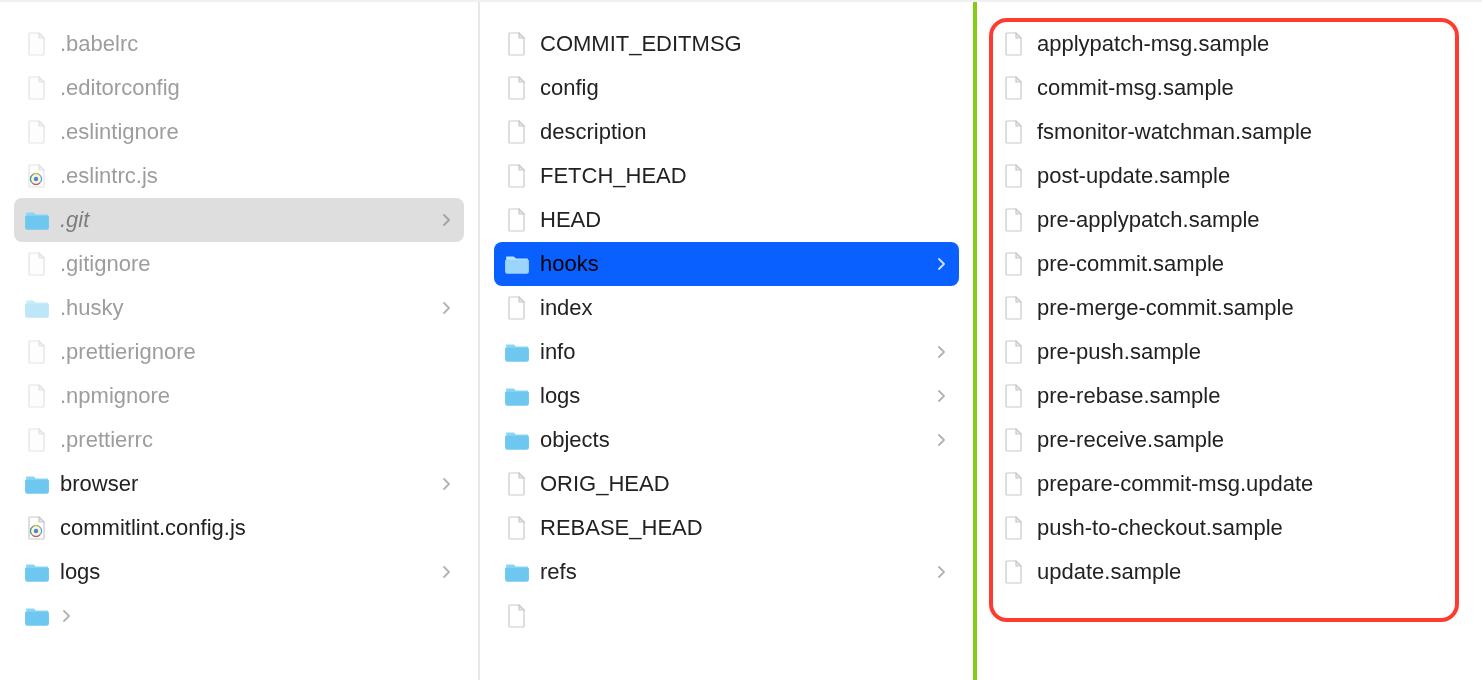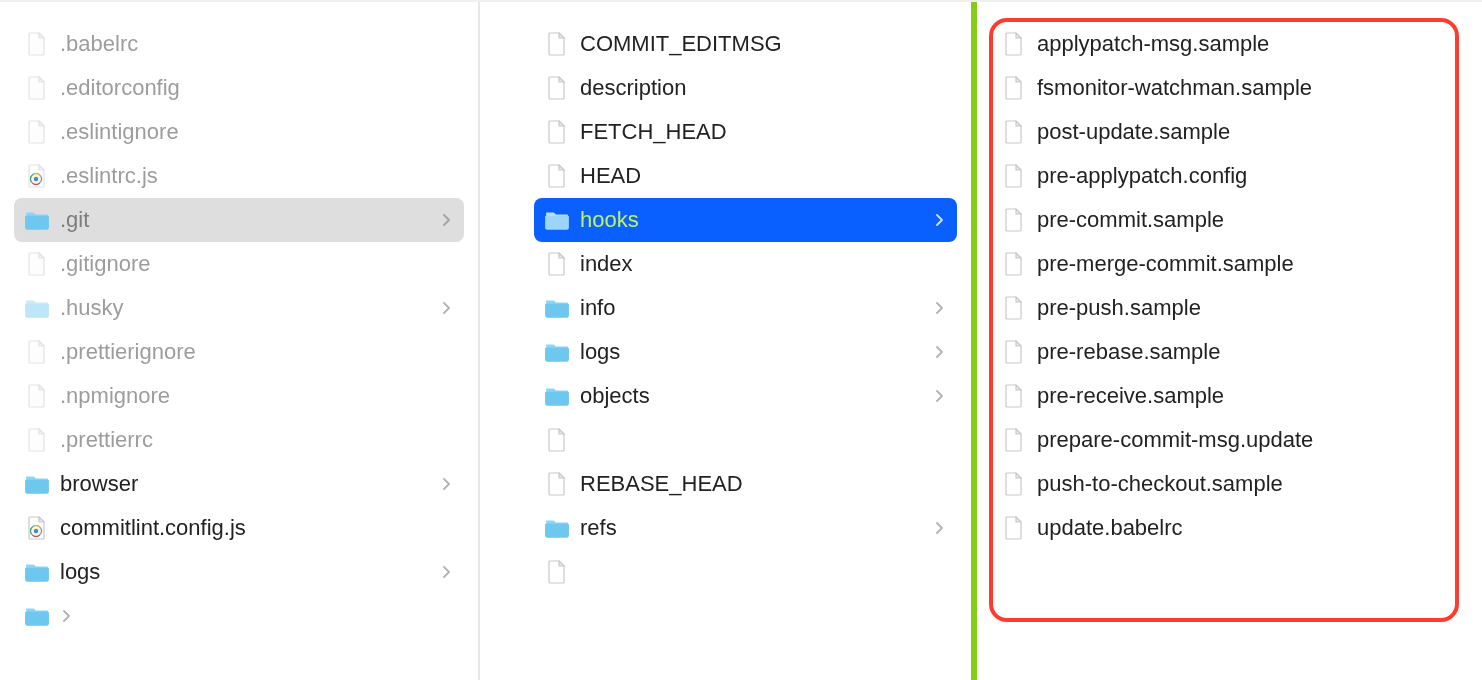--- a/index.html
+++ b/index.html
@@ -18,21 +18,21 @@
     border-top: 2px solid #f0f0f0;
     background: #fff;
     justify-content: flex-end;
   }
   .column {
     height: 100%;
     overflow: hidden;
     position: relative;
   }
   .column-0 { width: 480px; border-right: 2px solid #e7e7e7; }
-  .column-1 { width: 497px; border-right: 6px solid #84cc16; padding-left: 40px; }
+  .column-1 { width: 497px; border-right: 4px solid #84cc16; }
   .column-2 { flex: 1; }
   .list {
     padding: 20px 14px 14px 14px;
   }
   .row {
     display: flex;
     align-items: center;
     height: 44px;
     border-radius: 8px;
     padding: 0 10px 0 10px;
@@ -57,23 +57,23 @@
     line-height: 1.2;
   }
   .row .chev {
     flex: 0 0 14px;
     display: inline-flex;
     align-items: center;
     justify-content: center;
     color: #b3b3b3;
   }
   .row.hidden-item { color: #9d9d9d; }
-  .row.selected-grey { background: #dedede; color: #7d7d7d; }
+  .row.selected-grey { background: #dedede; color: #7d7d7d; font-style: italic; }
   .row.selected-grey .chev { color: #a3a3a3; }
-  .row.selected-blue { background: #0a60ff; color: #bef264; }
+  .row.selected-blue { background: #0a60ff; color: #000000; }
   .row.selected-blue .chev { color: #cfe0ff; }
   .highlight-box {
     position: absolute;
     border: 4px solid #ff3b30;
     border-radius: 18px;
     pointer-events: none;
   }
   
   .folder-normal .folder-top { fill: #8ad6f7; }
   .folder-normal .folder-body { fill: #6ec7ee; }
@@ -269,20 +269,29 @@
           </span>
           <span class="label">COMMIT_EDITMSG</span>
         </div>
         <div class="row">
           <span class="icon">
             <svg viewBox="0 0 20 24" width="20" height="24" class="file-normal">
     <path class="sheet" d="M3 1 h9 l5 5 v16 a1 1 0 0 1 -1 1 H3 a1 1 0 0 1 -1 -1 V2 a1 1 0 0 1 1 -1 z" stroke-width="1.2"></path>
     <path class="dog" d="M12 1 v5 h5 z" stroke-width="1.2"></path>
   </svg>
           </span>
+          <span class="label">config</span>
+        </div>
+        <div class="row">
+          <span class="icon">
+            <svg viewBox="0 0 20 24" width="20" height="24" class="file-normal">
+    <path class="sheet" d="M3 1 h9 l5 5 v16 a1 1 0 0 1 -1 1 H3 a1 1 0 0 1 -1 -1 V2 a1 1 0 0 1 1 -1 z" stroke-width="1.2"></path>
+    <path class="dog" d="M12 1 v5 h5 z" stroke-width="1.2"></path>
+  </svg>
+          </span>
           <span class="label">description</span>
         </div>
         <div class="row">
           <span class="icon">
             <svg viewBox="0 0 20 24" width="20" height="24" class="file-normal">
     <path class="sheet" d="M3 1 h9 l5 5 v16 a1 1 0 0 1 -1 1 H3 a1 1 0 0 1 -1 -1 V2 a1 1 0 0 1 1 -1 z" stroke-width="1.2"></path>
     <path class="dog" d="M12 1 v5 h5 z" stroke-width="1.2"></path>
   </svg>
           </span>
           <span class="label">FETCH_HEAD</span>
@@ -361,20 +370,21 @@
             </svg>
           </span>
         </div>
         <div class="row">
           <span class="icon">
             <svg viewBox="0 0 20 24" width="20" height="24" class="file-normal">
     <path class="sheet" d="M3 1 h9 l5 5 v16 a1 1 0 0 1 -1 1 H3 a1 1 0 0 1 -1 -1 V2 a1 1 0 0 1 1 -1 z" stroke-width="1.2"></path>
     <path class="dog" d="M12 1 v5 h5 z" stroke-width="1.2"></path>
   </svg>
           </span>
+          <span class="label">ORIG_HEAD</span>
         </div>
         <div class="row">
           <span class="icon">
             <svg viewBox="0 0 20 24" width="20" height="24" class="file-normal">
     <path class="sheet" d="M3 1 h9 l5 5 v16 a1 1 0 0 1 -1 1 H3 a1 1 0 0 1 -1 -1 V2 a1 1 0 0 1 1 -1 z" stroke-width="1.2"></path>
     <path class="dog" d="M12 1 v5 h5 z" stroke-width="1.2"></path>
   </svg>
           </span>
           <span class="label">REBASE_HEAD</span>
         </div>
@@ -413,39 +423,48 @@
           </span>
           <span class="label">applypatch-msg.sample</span>
         </div>
         <div class="row">
           <span class="icon">
             <svg viewBox="0 0 20 24" width="20" height="24" class="file-normal">
     <path class="sheet" d="M3 1 h9 l5 5 v16 a1 1 0 0 1 -1 1 H3 a1 1 0 0 1 -1 -1 V2 a1 1 0 0 1 1 -1 z" stroke-width="1.2"></path>
     <path class="dog" d="M12 1 v5 h5 z" stroke-width="1.2"></path>
   </svg>
           </span>
+          <span class="label">commit-msg.sample</span>
+        </div>
+        <div class="row">
+          <span class="icon">
+            <svg viewBox="0 0 20 24" width="20" height="24" class="file-normal">
+    <path class="sheet" d="M3 1 h9 l5 5 v16 a1 1 0 0 1 -1 1 H3 a1 1 0 0 1 -1 -1 V2 a1 1 0 0 1 1 -1 z" stroke-width="1.2"></path>
+    <path class="dog" d="M12 1 v5 h5 z" stroke-width="1.2"></path>
+  </svg>
+          </span>
           <span class="label">fsmonitor-watchman.sample</span>
         </div>
         <div class="row">
           <span class="icon">
             <svg viewBox="0 0 20 24" width="20" height="24" class="file-normal">
     <path class="sheet" d="M3 1 h9 l5 5 v16 a1 1 0 0 1 -1 1 H3 a1 1 0 0 1 -1 -1 V2 a1 1 0 0 1 1 -1 z" stroke-width="1.2"></path>
     <path class="dog" d="M12 1 v5 h5 z" stroke-width="1.2"></path>
   </svg>
           </span>
           <span class="label">post-update.sample</span>
         </div>
         <div class="row">
           <span class="icon">
             <svg viewBox="0 0 20 24" width="20" height="24" class="file-normal">
     <path class="sheet" d="M3 1 h9 l5 5 v16 a1 1 0 0 1 -1 1 H3 a1 1 0 0 1 -1 -1 V2 a1 1 0 0 1 1 -1 z" stroke-width="1.2"></path>
     <path class="dog" d="M12 1 v5 h5 z" stroke-width="1.2"></path>
   </svg>
           </span>
-          <span class="label">pre-applypatch.config</span>
+          <span class="label">pre-applypatch.sample</span>
         </div>
         <div class="row">
           <span class="icon">
             <svg viewBox="0 0 20 24" width="20" height="24" class="file-normal">
     <path class="sheet" d="M3 1 h9 l5 5 v16 a1 1 0 0 1 -1 1 H3 a1 1 0 0 1 -1 -1 V2 a1 1 0 0 1 1 -1 z" stroke-width="1.2"></path>
     <path class="dog" d="M12 1 v5 h5 z" stroke-width="1.2"></path>
   </svg>
           </span>
           <span class="label">pre-commit.sample</span>
         </div>
@@ -503,18 +522,18 @@
           </span>
           <span class="label">push-to-checkout.sample</span>
         </div>
         <div class="row">
           <span class="icon">
             <svg viewBox="0 0 20 24" width="20" height="24" class="file-normal">
     <path class="sheet" d="M3 1 h9 l5 5 v16 a1 1 0 0 1 -1 1 H3 a1 1 0 0 1 -1 -1 V2 a1 1 0 0 1 1 -1 z" stroke-width="1.2"></path>
     <path class="dog" d="M12 1 v5 h5 z" stroke-width="1.2"></path>
   </svg>
           </span>
-          <span class="label">update.babelrc</span>
+          <span class="label">update.sample</span>
         </div>
       </div>
   </div>
   <div class="highlight-box" style="left: 989px; top: 18px; width: 470px; height: 604px;"></div>
 </div>
 
 </body></html>

